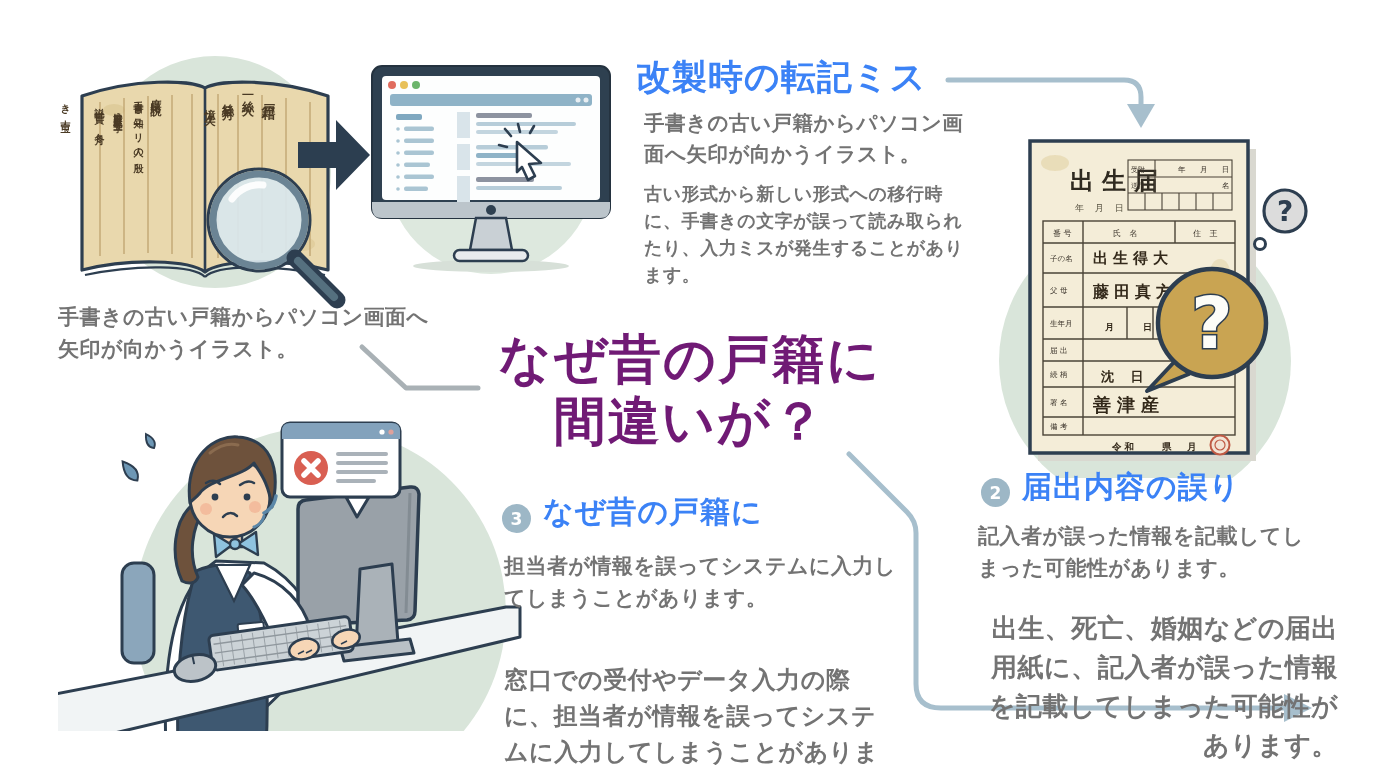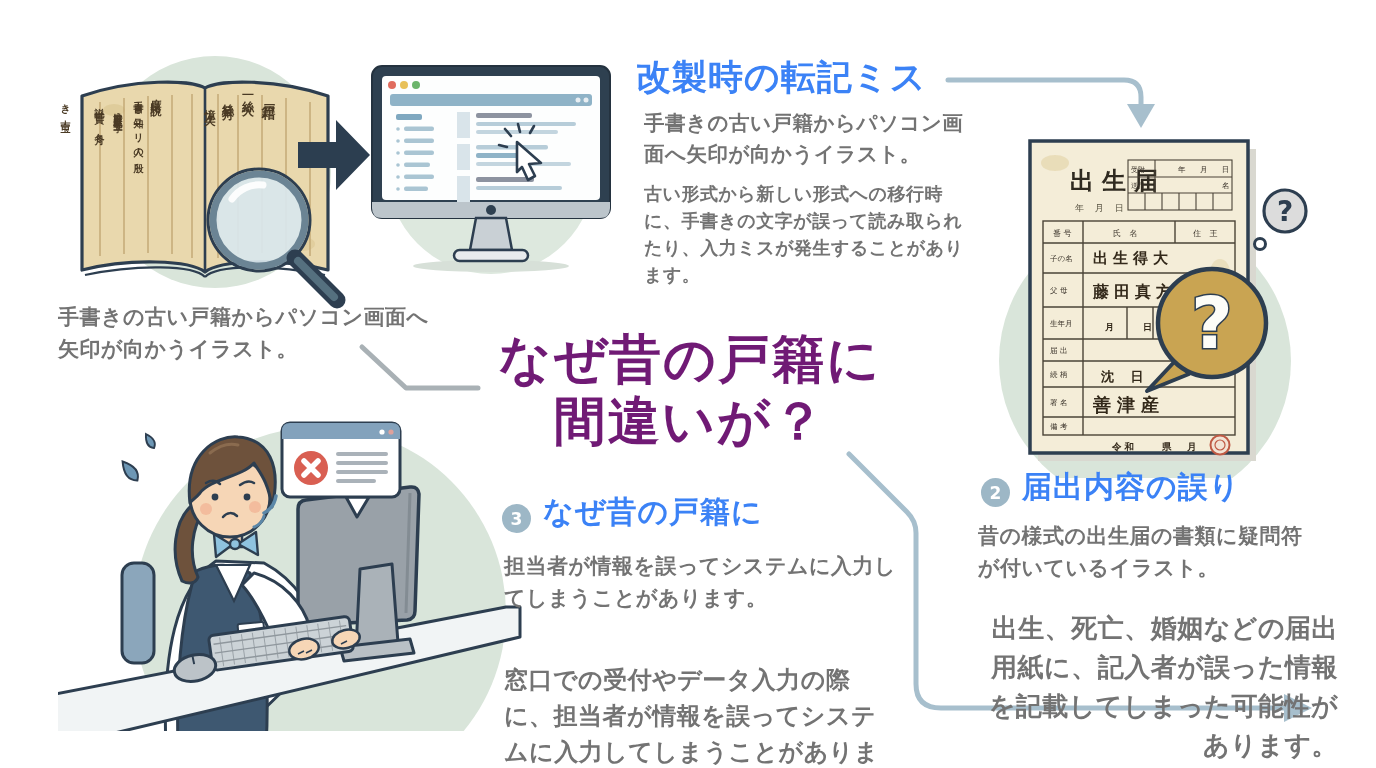--- a/index.html
+++ b/index.html
@@ -307,16 +307,16 @@
     </g>
   </svg>
 
   <div class="abs badge" style="left:502px;top:504px;">3</div>
   <div class="abs sec-title" style="left:543px;top:492px;font-size:30px;">なぜ昔の戸籍に</div>
   <div class="abs para" style="left:504px;top:551px;width:392px;font-size:21px;">担当者が情報を誤ってシステムに入力してしまうことがあります。</div>
   <div class="abs para" style="left:504px;top:662px;width:392px;font-size:24px;">窓口での受付やデータ入力の際に、担当者が情報を誤ってシステムに入力してしまうことがあります。</div>
 
   <div class="abs badge" style="left:981px;top:478px;">2</div>
   <div class="abs sec-title" style="left:1022px;top:467px;font-size:30px;">届出内容の誤り</div>
-  <div class="abs para" style="left:978px;top:521px;width:345px;font-size:21px;">昔の様式の出生届の書類に疑問符が付いているイラスト。</div>
+  <div class="abs para" style="left:978px;top:521px;width:345px;font-size:21px;">記入者が誤った情報を記載してしまった可能性があります。</div>
   <div class="abs para" style="left:978px;top:609px;width:360px;font-size:26px;text-align:right;">出生、死亡、婚姻などの届出用紙に、記入者が誤った情報を記載してしまった可能性があります。</div>
 
 </div>
 
 </body></html>

